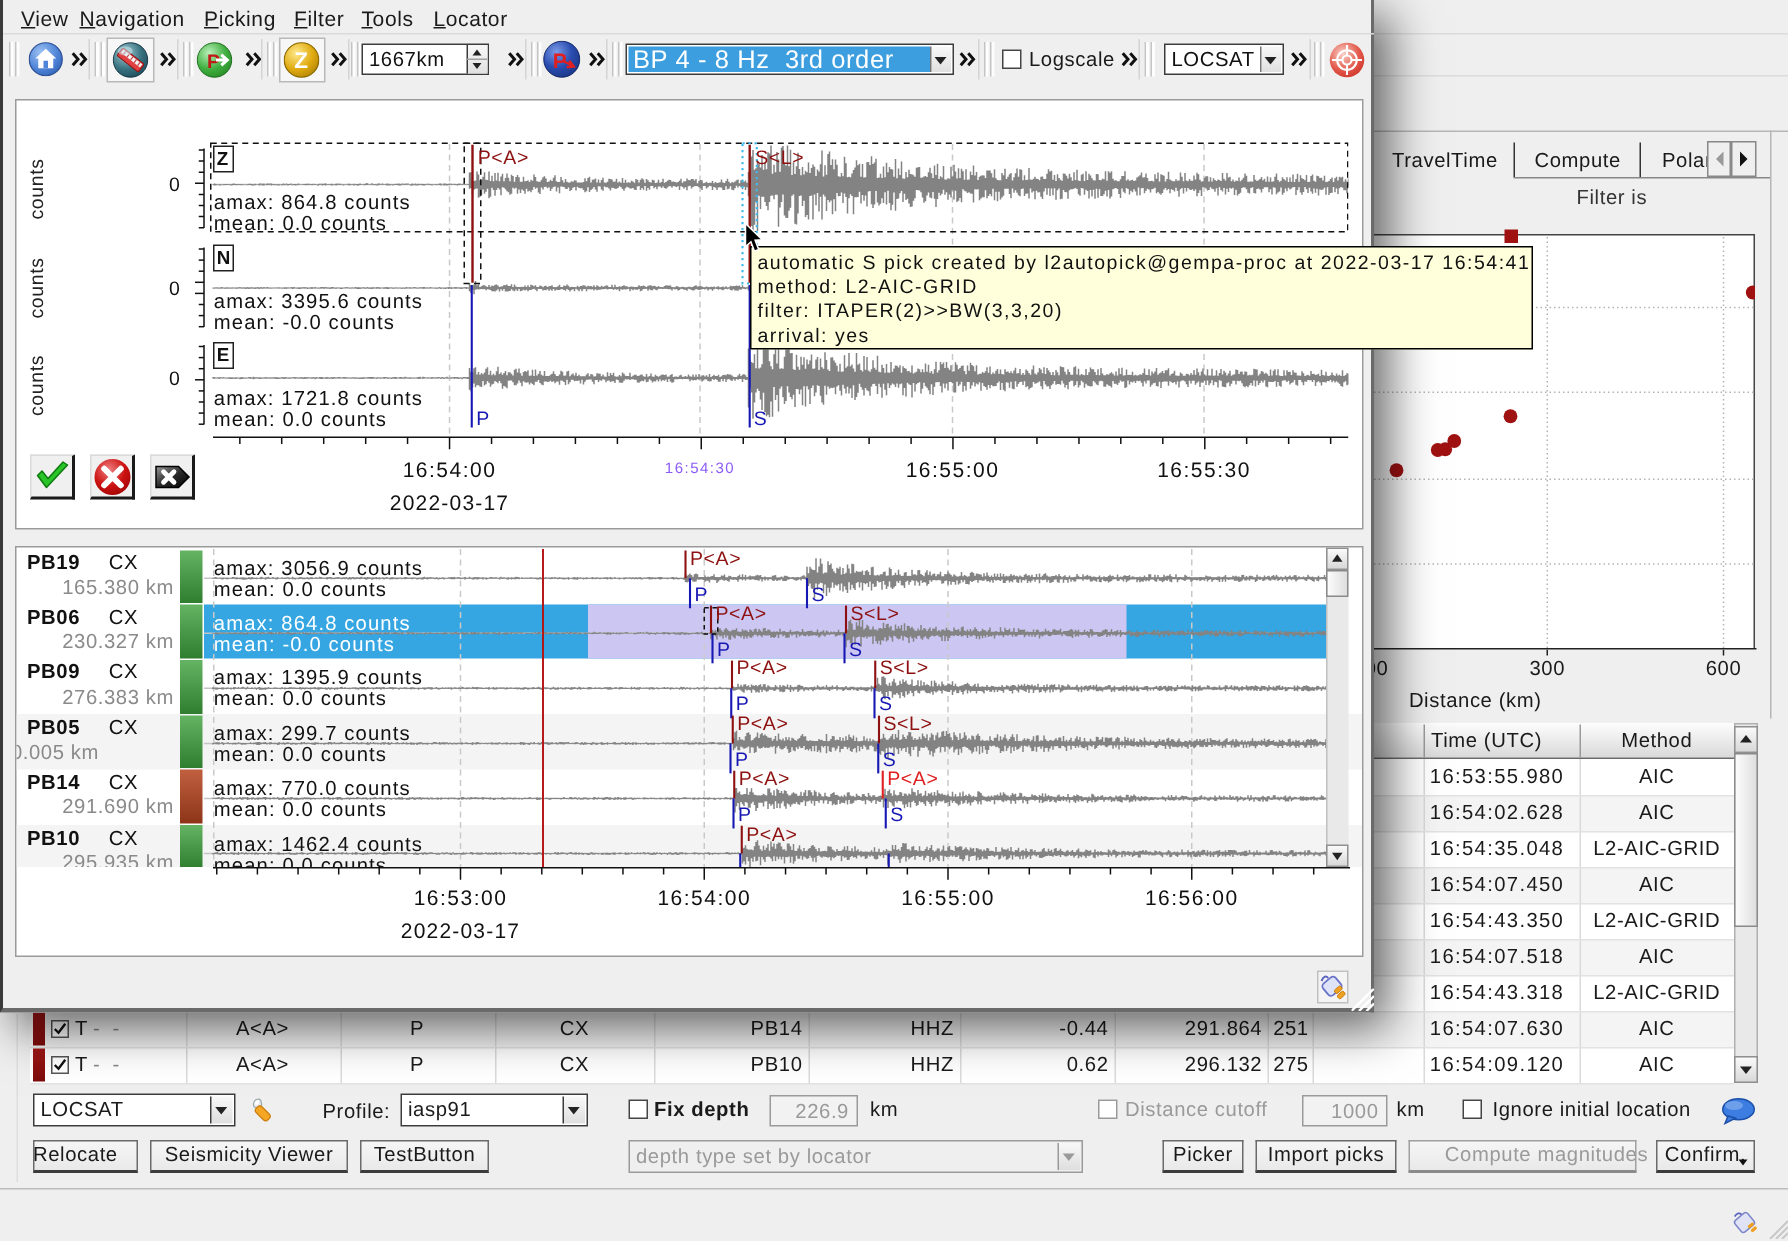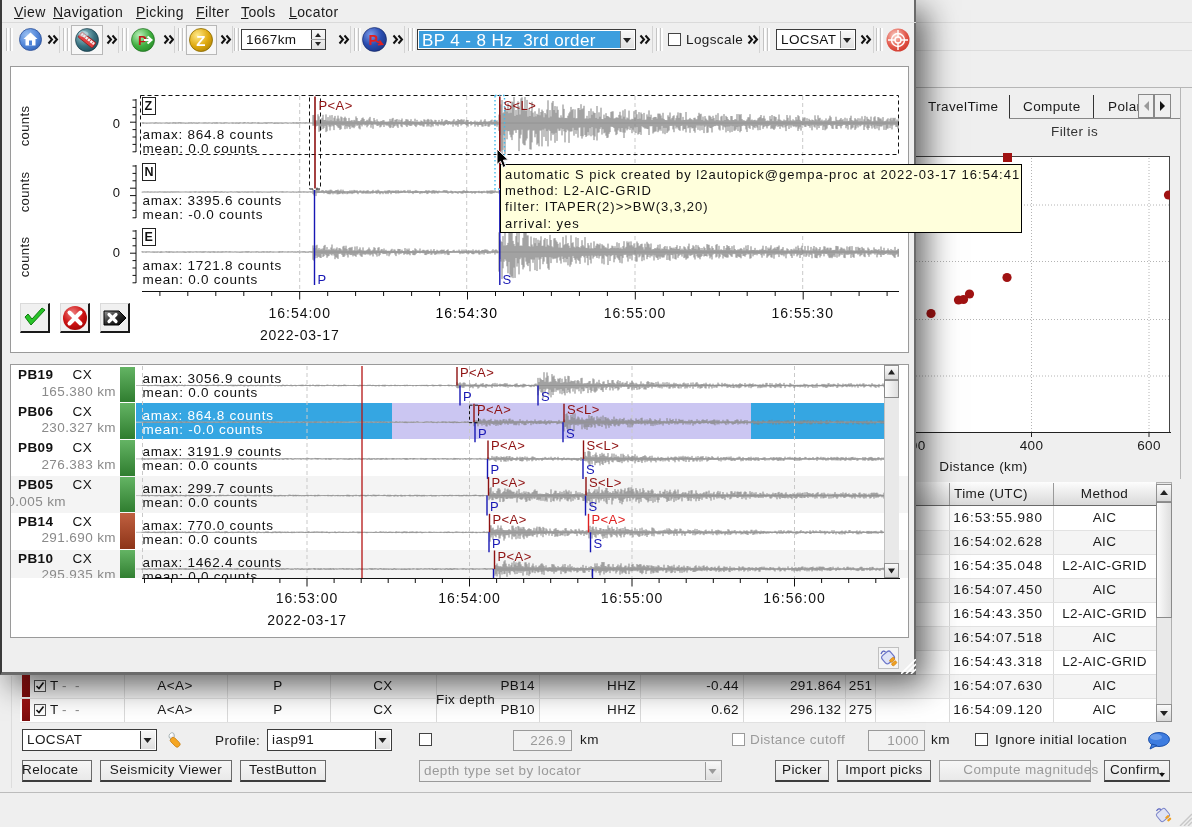--- a/index.html
+++ b/index.html
@@ -40,21 +40,21 @@
       <circle cx="1007" cy="277.5" r="4.6" fill="#a01212"></circle>
       <circle cx="1168.5" cy="195" r="4.6" fill="#a01212"></circle>
     </svg>
     <div style="position:absolute;left:1002.5px;top:152.5px;width:9px;height:9px;background:#a01212;"></div>
     <div style="position:absolute;left:880px;top:432px;width:291px;height:1px;background:#222;"></div>
     <svg style="position:absolute;left:880px;top:433px" width="292" height="6">
       <line x1="151.5" y1="0" x2="151.5" y2="4" stroke="#222"></line>
       <line x1="269" y1="0" x2="269" y2="4" stroke="#222"></line>
     </svg>
     <div style="position:absolute;left:893.8px;width:40px;text-align:center;top:446px;transform:translateY(-50%);font-size:13.5px;color:#1a1a1a;font-weight:normal;white-space:nowrap;line-height:1;">200</div>
-    <div style="position:absolute;left:1011.5px;width:40px;text-align:center;top:446px;transform:translateY(-50%);font-size:13.5px;color:#1a1a1a;font-weight:normal;white-space:nowrap;line-height:1;">400</div>
+    <div style="position:absolute;left:1011.5px;width:40px;text-align:center;top:446px;transform:translateY(-50%);font-size:13.5px;color:#1a1a1a;font-weight:normal;white-space:nowrap;line-height:1;">300</div>
     <div style="position:absolute;left:1129.0px;width:40px;text-align:center;top:446px;transform:translateY(-50%);font-size:13.5px;color:#1a1a1a;font-weight:normal;white-space:nowrap;line-height:1;">600</div>
     <div style="position:absolute;left:923.5px;width:120px;text-align:center;top:467px;transform:translateY(-50%);font-size:13.5px;color:#1a1a1a;font-weight:normal;white-space:nowrap;line-height:1;">Distance (km)</div>
     <div style="position:absolute;left:20px;top:482px;width:1136px;height:24px;background:linear-gradient(#fdfdfd,#d9d9d9);border-bottom:1px solid #6a6a6a;box-sizing:border-box;"></div>
     <div style="position:absolute;left:124px;top:483px;width:1px;height:22px;background:#9a9a9a;"></div>
     <div style="position:absolute;left:226.5px;top:483px;width:1px;height:22px;background:#9a9a9a;"></div>
     <div style="position:absolute;left:330px;top:483px;width:1px;height:22px;background:#9a9a9a;"></div>
     <div style="position:absolute;left:436px;top:483px;width:1px;height:22px;background:#9a9a9a;"></div>
     <div style="position:absolute;left:539px;top:483px;width:1px;height:22px;background:#9a9a9a;"></div>
     <div style="position:absolute;left:640px;top:483px;width:1px;height:22px;background:#9a9a9a;"></div>
     <div style="position:absolute;left:743px;top:483px;width:1px;height:22px;background:#9a9a9a;"></div>
@@ -165,21 +165,21 @@
 <rect x="5.2" y="5.8" width="5.5" height="11" rx="2.2" fill="#f5a623" stroke="#c87d0e" stroke-width="0.8" transform="rotate(-45 8 11)"></rect>
 </svg>
     <div style="position:absolute;left:215px;top:740.5px;transform:translateY(-50%);font-size:13.5px;color:#1a1a1a;font-weight:normal;white-space:nowrap;line-height:1;">Profile:</div>
     <div style="position:absolute;left:267px;top:729px;width:125px;height:22px;background:#fff;border:1px solid #3c3c3c;box-sizing:border-box;"></div>
     <div style="position:absolute;left:272px;top:740.0px;transform:translateY(-50%);font-size:13.5px;color:#1a1a1a;font-weight:normal;white-space:nowrap;line-height:1;">iasp91</div>
     <div style="position:absolute;left:375px;top:731px;width:15px;height:18px;background:linear-gradient(#f8f8f8,#dedede);border-left:1px solid #3c3c3c;box-sizing:border-box;"></div>
     <svg style="position:absolute;left:375px;top:731px" width="15" height="18">
       <path d="M3.5 7.0 L11.5 7.0 L7.5 12.0 Z" fill="#222"></path>
     </svg>
     <div style="position:absolute;left:419px;top:732.5px;width:13px;height:13px;background:#fff;border:1px solid #444;box-sizing:border-box;"></div>
-    <div style="position:absolute;left:436px;top:700px;transform:translateY(-50%);font-size:13.5px;color:#1a1a1a;font-weight:normal;white-space:nowrap;line-height:1;">Fix depth</div>
+    <div style="position:absolute;left:436px;top:740px;transform:translateY(-50%);font-size:13.5px;color:#1a1a1a;font-weight:bold;white-space:nowrap;line-height:1;">Fix depth</div>
     <div style="position:absolute;left:513px;top:730px;width:59px;height:21px;background:#f2f2f2;border:1px solid #9a9a9a;box-sizing:border-box;"></div>
     <div style="position:absolute;right:626px;top:740.5px;transform:translateY(-50%);font-size:13.5px;color:#9a9a9a;font-weight:normal;white-space:nowrap;line-height:1;">226.9</div>
     <div style="position:absolute;left:580px;top:740px;transform:translateY(-50%);font-size:13.5px;color:#1a1a1a;font-weight:normal;white-space:nowrap;line-height:1;">km</div>
     <div style="position:absolute;left:732px;top:732.5px;width:13px;height:13px;background:#fff;border:1px solid #9a9a9a;box-sizing:border-box;"></div>
     <div style="position:absolute;left:750px;top:740px;transform:translateY(-50%);font-size:13.5px;color:#9a9a9a;font-weight:normal;white-space:nowrap;line-height:1;">Distance cutoff</div>
     <div style="position:absolute;left:868px;top:730px;width:57px;height:21px;background:#f2f2f2;border:1px solid #9a9a9a;box-sizing:border-box;"></div>
     <div style="position:absolute;right:273px;top:740.5px;transform:translateY(-50%);font-size:13.5px;color:#9a9a9a;font-weight:normal;white-space:nowrap;line-height:1;">1000</div>
     <div style="position:absolute;left:931px;top:740px;transform:translateY(-50%);font-size:13.5px;color:#1a1a1a;font-weight:normal;white-space:nowrap;line-height:1;">km</div>
     <div style="position:absolute;left:975px;top:732.5px;width:13px;height:13px;background:#fff;border:1px solid #444;box-sizing:border-box;"></div>
     <div style="position:absolute;left:995px;top:740px;transform:translateY(-50%);font-size:13.5px;color:#1a1a1a;font-weight:normal;white-space:nowrap;line-height:1;">Ignore initial location</div>
@@ -479,21 +479,21 @@
       <line x1="689.3" y1="291.5" x2="689.3" y2="296.0" stroke="#111" stroke-width="1"></line>
       <line x1="717.3" y1="291.5" x2="717.3" y2="296.0" stroke="#111" stroke-width="1"></line>
       <line x1="745.2" y1="291.5" x2="745.2" y2="296.0" stroke="#111" stroke-width="1"></line>
       <line x1="773.2" y1="291.5" x2="773.2" y2="296.0" stroke="#111" stroke-width="1"></line>
       <line x1="801.2" y1="291.5" x2="801.2" y2="299.5" stroke="#111" stroke-width="1"></line>
       <line x1="829.1" y1="291.5" x2="829.1" y2="296.0" stroke="#111" stroke-width="1"></line>
       <line x1="857.1" y1="291.5" x2="857.1" y2="296.0" stroke="#111" stroke-width="1"></line>
       <line x1="885.1" y1="291.5" x2="885.1" y2="296.0" stroke="#111" stroke-width="1"></line>
     </svg>
     <div style="position:absolute;left:252.7px;width:90px;text-align:center;top:313px;transform:translateY(-50%);font-size:14px;color:#111;font-weight:normal;white-space:nowrap;line-height:1;letter-spacing:1.0px;">16:54:00</div>
-    <div style="position:absolute;left:419.7px;width:90px;text-align:center;top:313px;transform:translateY(-50%);font-size:14px;color:#000000;font-weight:normal;white-space:nowrap;line-height:1;letter-spacing:1.0px;">16:54:30</div>
+    <div style="position:absolute;left:419.7px;width:90px;text-align:center;top:313px;transform:translateY(-50%);font-size:10px;color:#8b5cf6;font-weight:normal;white-space:nowrap;line-height:1;letter-spacing:1.0px;">16:54:30</div>
     <div style="position:absolute;left:588.0px;width:90px;text-align:center;top:313px;transform:translateY(-50%);font-size:14px;color:#111;font-weight:normal;white-space:nowrap;line-height:1;letter-spacing:1.0px;">16:55:00</div>
     <div style="position:absolute;left:755.7px;width:90px;text-align:center;top:313px;transform:translateY(-50%);font-size:14px;color:#111;font-weight:normal;white-space:nowrap;line-height:1;letter-spacing:1.0px;">16:55:30</div>
     <div style="position:absolute;left:247.7px;width:100px;text-align:center;top:335px;transform:translateY(-50%);font-size:14px;color:#111;font-weight:normal;white-space:nowrap;line-height:1;letter-spacing:0.8px;">2022-03-17</div>
     <div style="position:absolute;left:316.5px;top:105px;transform:translateY(-50%);font-size:13px;color:#8e1111;font-weight:normal;white-space:nowrap;line-height:1;">P&lt;A&gt;</div>
     <div style="position:absolute;left:501.5px;top:105px;transform:translateY(-50%);font-size:13px;color:#8e1111;font-weight:normal;white-space:nowrap;line-height:1;">S&lt;L&gt;</div>
     <div style="position:absolute;left:315.5px;top:279px;transform:translateY(-50%);font-size:13px;color:#1717b4;font-weight:normal;white-space:nowrap;line-height:1;">P</div>
     <div style="position:absolute;left:500.5px;top:279px;transform:translateY(-50%);font-size:13px;color:#1717b4;font-weight:normal;white-space:nowrap;line-height:1;">S</div>
     <div style="position:absolute;left:18px;top:303px;width:30px;height:30px;background:#f0f0f0;border:1px solid #dadada;border-right:2.5px solid #1a1a1a;border-bottom:2.5px solid #1a1a1a;box-sizing:border-box;"></div>
     <svg style="position:absolute;left:20px;top:305px" width="26" height="26" viewBox="0 0 26 26">
 <path d="M3 12 L9 20 L23 5 L20 3 L10 14 L6 9 Z" fill="#28c428" stroke="#0f7a0f" stroke-width="1" stroke-linejoin="round"></path>
@@ -539,21 +539,21 @@
       <div style="position:absolute;left:16px;top:411.7px;transform:translateY(-50%);font-size:13.5px;color:#111;font-weight:normal;white-space:nowrap;line-height:1;"><b>PB06</b></div>
       <div style="position:absolute;left:70.5px;top:411.7px;transform:translateY(-50%);font-size:13.5px;color:#111;font-weight:normal;white-space:nowrap;line-height:1;">CX</div>
       <div style="position:absolute;right:1078px;top:428.2px;transform:translateY(-50%);font-size:13.5px;color:#8a8a8a;font-weight:normal;white-space:nowrap;line-height:1;">230.327 km</div>
       <div style="position:absolute;left:118px;top:403.2px;width:15px;height:35.7px;background:linear-gradient(#64b464,#2f7d2f);"></div>
       <div style="position:absolute;left:140.5px;top:415.7px;transform:translateY(-50%);font-size:13.5px;color:#fff;font-weight:normal;white-space:nowrap;line-height:1;letter-spacing:0.75px;">amax: 864.8 counts</div>
       <div style="position:absolute;left:140.5px;top:429.7px;transform:translateY(-50%);font-size:13.5px;color:#fff;font-weight:normal;white-space:nowrap;line-height:1;letter-spacing:0.75px;">mean: -0.0 counts</div>
       <div style="position:absolute;left:16px;top:448.4px;transform:translateY(-50%);font-size:13.5px;color:#111;font-weight:normal;white-space:nowrap;line-height:1;"><b>PB09</b></div>
       <div style="position:absolute;left:70.5px;top:448.4px;transform:translateY(-50%);font-size:13.5px;color:#111;font-weight:normal;white-space:nowrap;line-height:1;">CX</div>
       <div style="position:absolute;right:1078px;top:464.9px;transform:translateY(-50%);font-size:13.5px;color:#8a8a8a;font-weight:normal;white-space:nowrap;line-height:1;">276.383 km</div>
       <div style="position:absolute;left:118px;top:439.9px;width:15px;height:35.7px;background:linear-gradient(#64b464,#2f7d2f);"></div>
-      <div style="position:absolute;left:140.5px;top:452.4px;transform:translateY(-50%);font-size:13.5px;color:#111;font-weight:normal;white-space:nowrap;line-height:1;letter-spacing:0.75px;">amax: 3191.9 counts</div>
+      <div style="position:absolute;left:140.5px;top:452.4px;transform:translateY(-50%);font-size:13.5px;color:#111;font-weight:normal;white-space:nowrap;line-height:1;letter-spacing:0.75px;">amax: 1395.9 counts</div>
       <div style="position:absolute;left:140.5px;top:466.4px;transform:translateY(-50%);font-size:13.5px;color:#111;font-weight:normal;white-space:nowrap;line-height:1;letter-spacing:0.75px;">mean: 0.0 counts</div>
       <div style="position:absolute;left:16px;top:485.1px;transform:translateY(-50%);font-size:13.5px;color:#111;font-weight:normal;white-space:nowrap;line-height:1;"><b>PB05</b></div>
       <div style="position:absolute;left:70.5px;top:485.1px;transform:translateY(-50%);font-size:13.5px;color:#111;font-weight:normal;white-space:nowrap;line-height:1;">CX</div>
       <div style="position:absolute;right:1128px;top:501.6px;transform:translateY(-50%);font-size:13.5px;color:#8a8a8a;font-weight:normal;white-space:nowrap;line-height:1;">280.005 km</div>
       <div style="position:absolute;left:118px;top:476.6px;width:15px;height:35.7px;background:linear-gradient(#64b464,#2f7d2f);"></div>
       <div style="position:absolute;left:140.5px;top:489.1px;transform:translateY(-50%);font-size:13.5px;color:#111;font-weight:normal;white-space:nowrap;line-height:1;letter-spacing:0.75px;">amax: 299.7 counts</div>
       <div style="position:absolute;left:140.5px;top:503.1px;transform:translateY(-50%);font-size:13.5px;color:#111;font-weight:normal;white-space:nowrap;line-height:1;letter-spacing:0.75px;">mean: 0.0 counts</div>
       <div style="position:absolute;left:16px;top:521.8px;transform:translateY(-50%);font-size:13.5px;color:#111;font-weight:normal;white-space:nowrap;line-height:1;"><b>PB14</b></div>
       <div style="position:absolute;left:70.5px;top:521.8px;transform:translateY(-50%);font-size:13.5px;color:#111;font-weight:normal;white-space:nowrap;line-height:1;">CX</div>
       <div style="position:absolute;right:1078px;top:538.3px;transform:translateY(-50%);font-size:13.5px;color:#8a8a8a;font-weight:normal;white-space:nowrap;line-height:1;">291.690 km</div>

